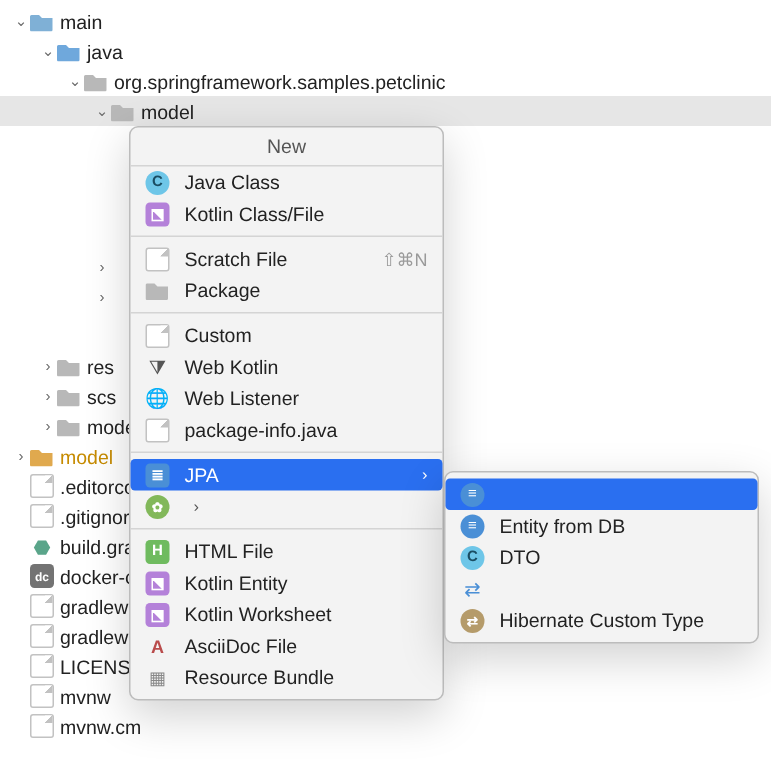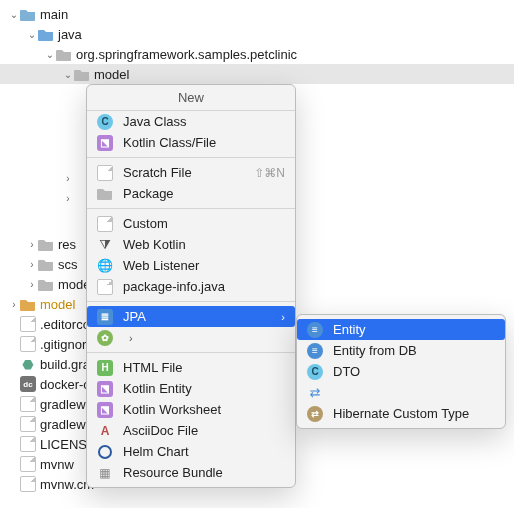--- a/index.html
+++ b/index.html
@@ -380,37 +380,30 @@
     <span class="ico">
         <span class="badge k">⬔</span>
       </span>
     <span class="txt">Kotlin Worksheet</span>
   </div>
   <div class="mi">
     <span class="ico yaml">A</span>
     <span class="txt">AsciiDoc File</span>
   </div>
   <div class="mi">
-    <span class="ico">
-        <span class="helm"></span>
-      </span>
-    <span class="txt">Helm Chart</span>
-  </div>
-  <div class="mi">
     <span class="ico bundle">▦</span>
     <span class="txt">Resource Bundle</span>
   </div>
 </div>
 
 <div class="submenu">
   <div class="mi hl">
     <span class="ico">
         <span class="badge ent">≡</span>
       </span>
-    <span class="txt">Entity</span>
   </div>
   <div class="mi">
     <span class="ico">
         <span class="badge ent">≡</span>
       </span>
     <span class="txt">Entity from DB</span>
   </div>
   <div class="mi">
     <span class="ico">
         <span class="badge c">C</span>

